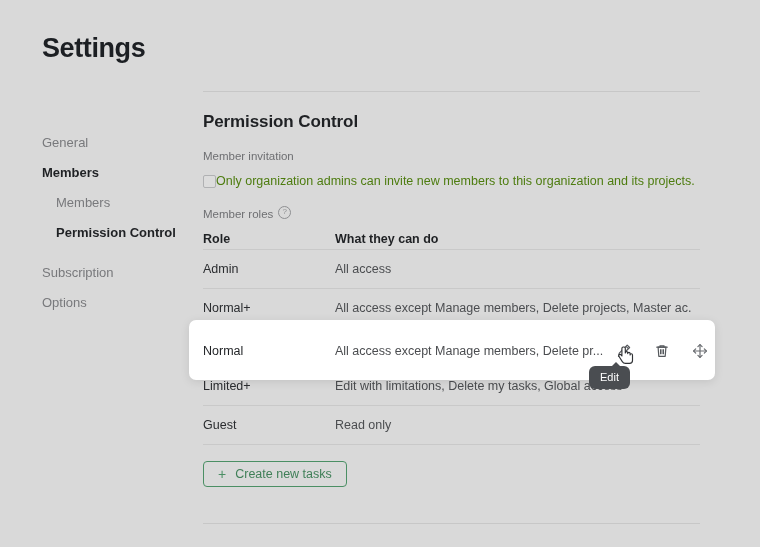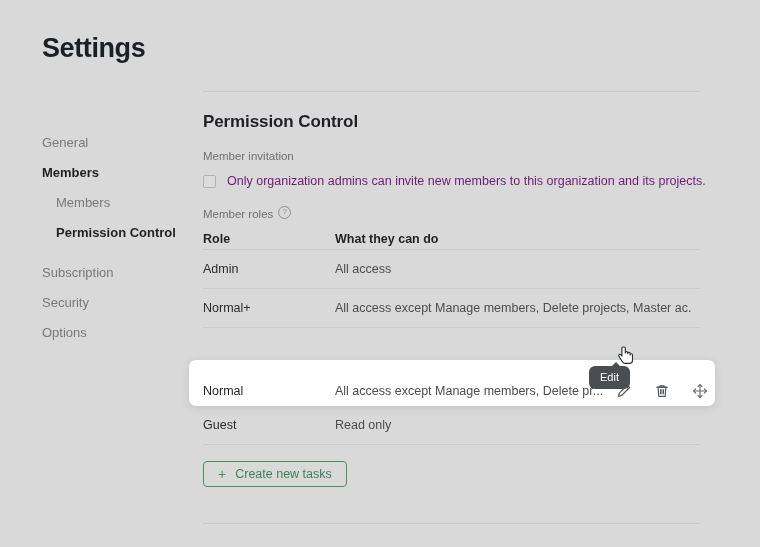--- a/index.html
+++ b/index.html
@@ -121,23 +121,23 @@
   .checkbox-box {
     width: 13px;
     height: 13px;
     border: 1px solid #b0b1b3;
     border-radius: 2px;
     background: #dcdcdc;
     box-sizing: border-box;
     flex: none;
   }
   .checkbox-text {
-    margin-left: 11px;
-    font-size: 12.5px;
-    color: #701a75;
+    margin-left: 0;
+    font-size: 12.5px;
+    color: #4d7c0f;
     white-space: nowrap;
   }
 
   
   .table {
     position: absolute;
     left: 203px;
     top: 228px;
     width: 497px;
   }
@@ -172,26 +172,25 @@
     font-size: 12.5px;
     color: #1f2124;
   }
 
   
   .hover-card {
     position: absolute;
     left: 189px;
     top: 320px;
     width: 526px;
-    height: 46px;
+    height: 60px;
     background: #ffffff;
     border-radius: 7px;
     box-shadow: 0 2px 10px rgba(0,0,0,0.10);
     z-index: 5;
-    margin-top: 40px;
   }
   .hover-card-inner {
     position: absolute;
     left: 14px;
     top: 0;
     right: 0;
     height: 62px;
     display: flex;
     align-items: center;
   }
@@ -278,21 +277,20 @@
 
 <div class="page-title">Settings</div>
 
 <nav class="sidebar">
   <div class="nav-item">General</div>
   <div class="nav-item strong">Members</div>
   <div class="nav-item sub">Members</div>
   <div class="nav-item sub strong">Permission Control</div>
   <div class="nav-gap"></div>
   <div class="nav-item">Subscription</div>
-  <div class="nav-item">Security</div>
   <div class="nav-item">Options</div>
 </nav>
 
 <div class="top-rule"></div>
 <div class="bottom-rule"></div>
 
 <div class="section-title">Permission Control</div>
 
 <div class="field-label" id="member-invitation-label">Member invitation</div>
 

